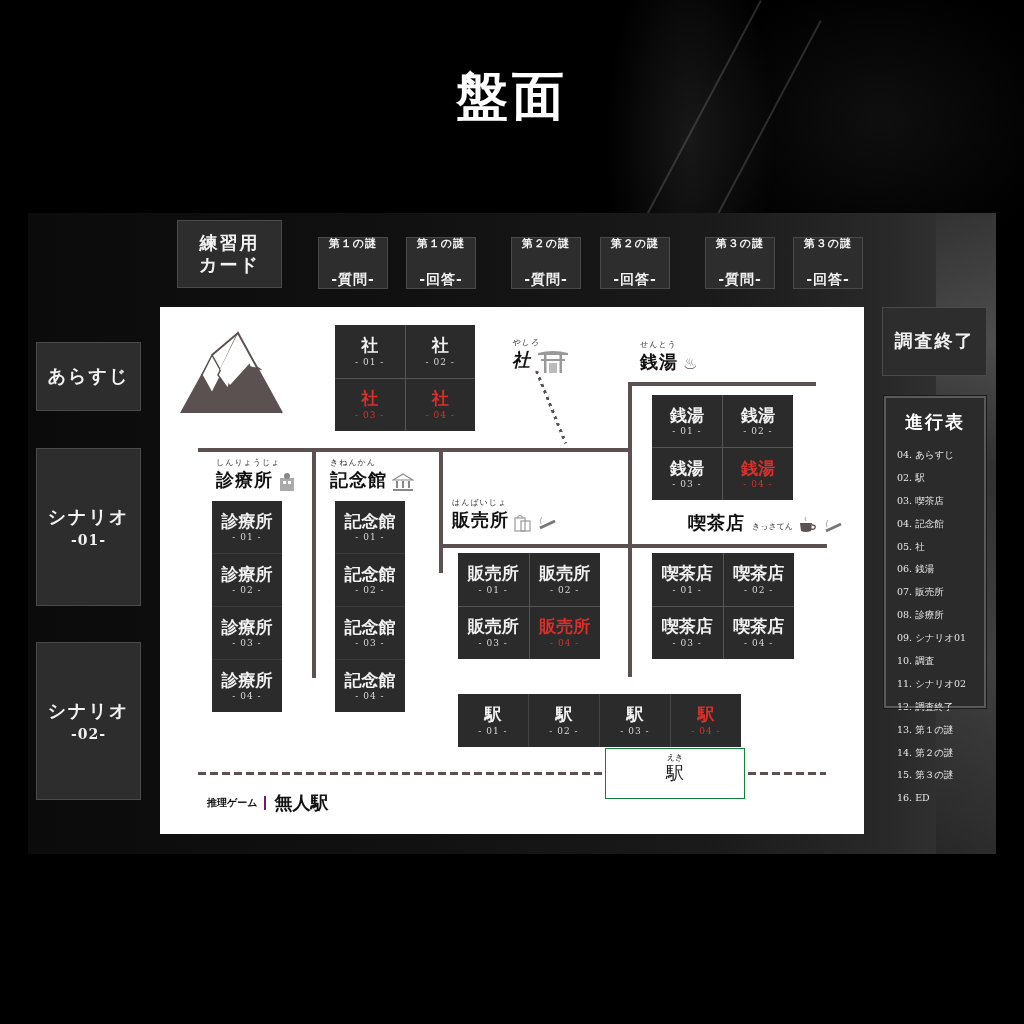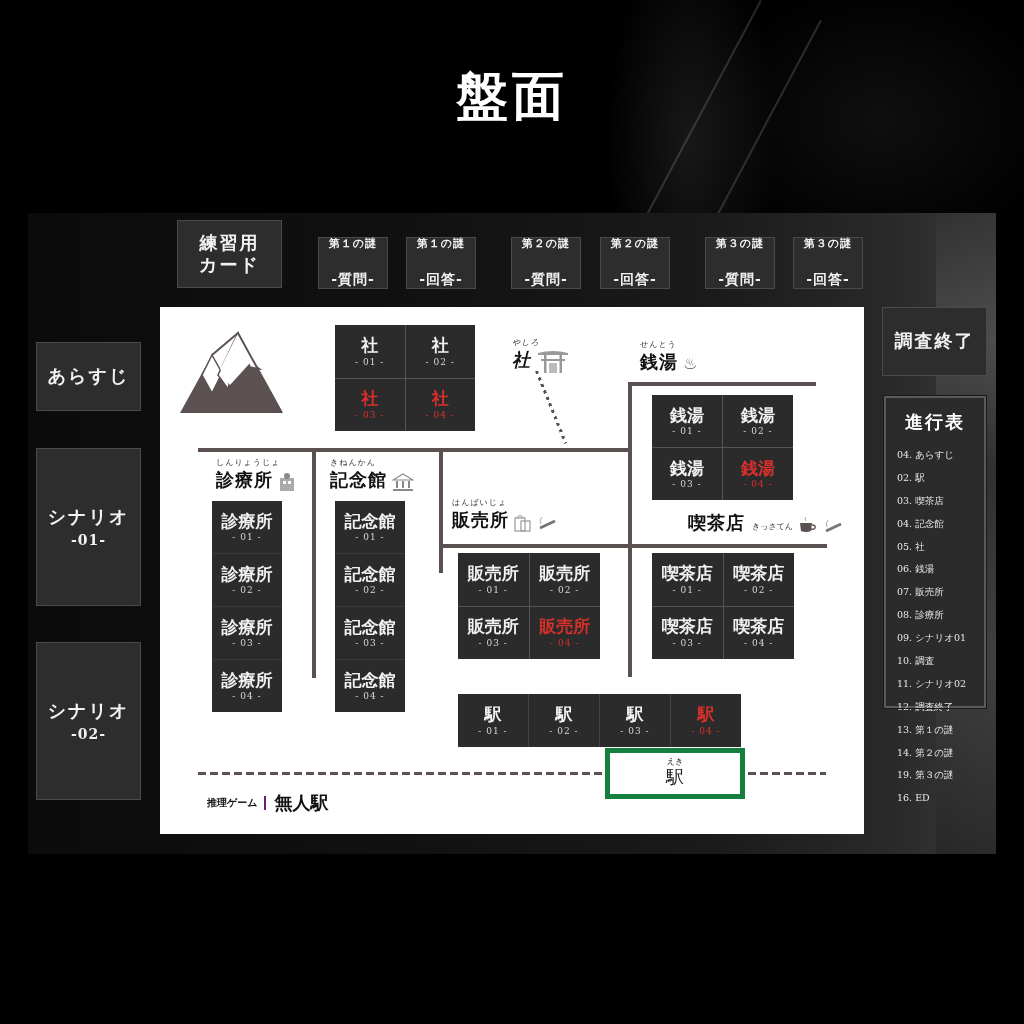--- a/index.html
+++ b/index.html
@@ -48,21 +48,21 @@
   .cell .i { font-size: 9px; color: #d8d8d8; margin-top: 2px; letter-spacing: 1px; }
   .cell.red .n, .cell.red .i { color: #d9302c; }
 
   .loc { position: absolute; color: #111; }
   .loc .ruby { font-size: 8px; letter-spacing: 1px; color: #333; }
   .loc .name { font-size: 18px; font-weight: bold; letter-spacing: 1px; }
   .loc .ruby-inline { font-size: 8px; color: #333; margin-left: 2px; }
   .ico { display: inline-block; vertical-align: middle; }
 
   .station { position: absolute; left: 445px; top: 441px; width: 140px; height: 51px;
-             background: #fff; border: 5px solid #15803d; text-align: center; color: #222; }
+             background: #fff; border: 1px solid #15803d; text-align: center; color: #222; }
   .station .ruby { font-size: 8px; margin-top: 3px; }
   .station .name { font-size: 18px; line-height: 1.1; }
 
   .brand { position: absolute; left: 47px; top: 484px; display: flex; align-items: center; color: #111; }
   .brand .sub { font-size: 10px; font-weight: bold; padding-right: 7px; border-right: 2px solid #701a75; }
   .brand .main { font-size: 18px; font-weight: bold; padding-left: 8px; }
 
   .progress { position: absolute; left: 884px; top: 396px; width: 102px; height: 312px;
               background: #2b2b2b; border: 2px solid #5a5a5a; outline: 1px solid #1a1a1a; }
   .progress .head { text-align: center; font-size: 18px; font-weight: bold; margin-top: 12px; margin-bottom: 10px; letter-spacing: 2px; }
@@ -138,21 +138,21 @@
     <li>05. 社</li>
     <li>06. 銭湯</li>
     <li>07. 販売所</li>
     <li>08. 診療所</li>
     <li>09. シナリオ01</li>
     <li>10. 調査</li>
     <li>11. シナリオ02</li>
     <li>12. 調査終了</li>
     <li>13. 第１の謎</li>
     <li>14. 第２の謎</li>
-    <li>19. 第３の謎</li>
+    <li>15. 第３の謎</li>
     <li>16. ED</li>
   </ul>
 </div>
 
 <div class="board">
 
   <svg style="position:absolute;left:18px;top:22px;" width="106" height="86" viewBox="0 0 106 86">
     <polygon points="2,84 34,26 44,44 60,4 104,84" fill="#5b5150"></polygon>
     <polygon points="34,26 44,44 34,64 24,46" fill="#fff" stroke="#5b5150" stroke-width="1.5"></polygon>
     <polygon points="60,4 72,38 82,40 60,18 50,60 40,46" fill="#fff" stroke="#5b5150" stroke-width="1.5"></polygon>

